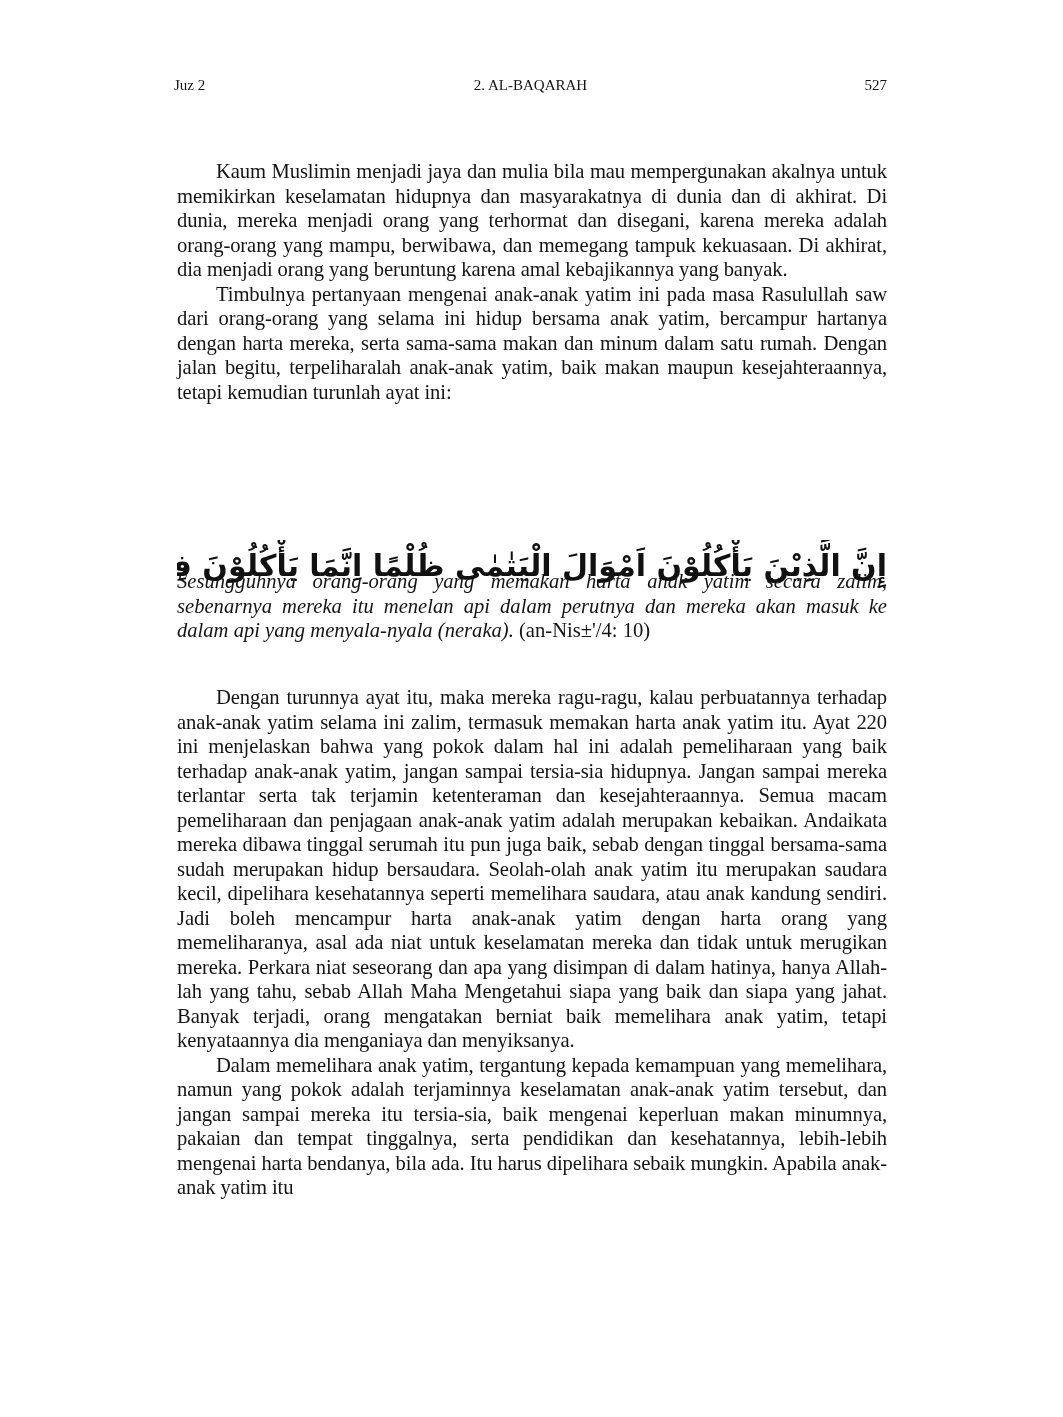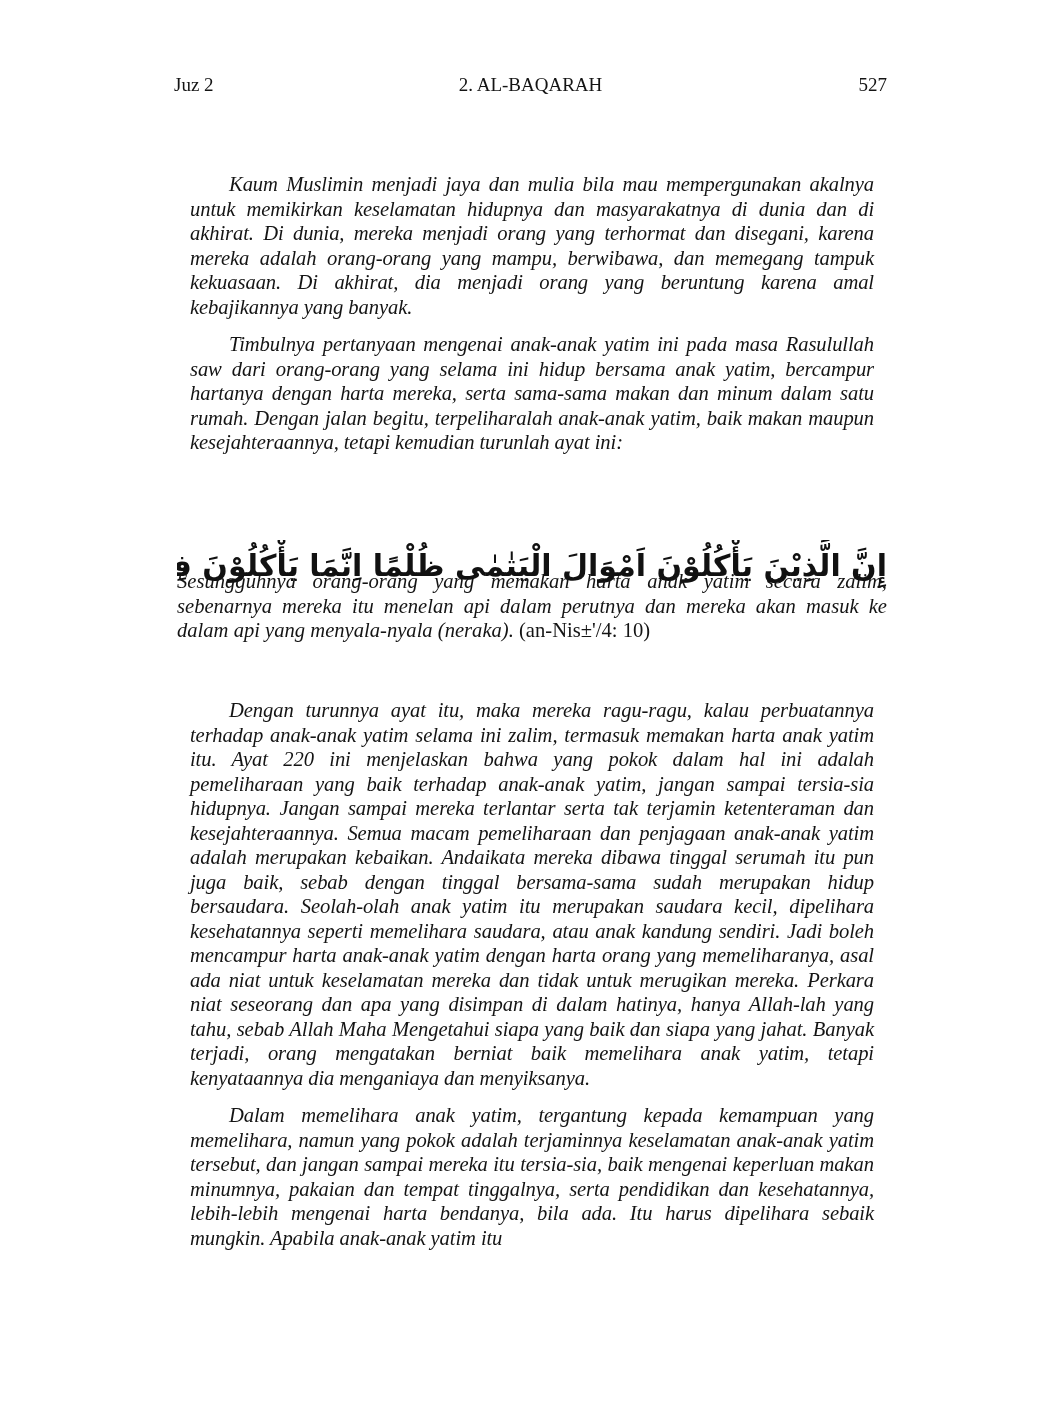--- a/index.html
+++ b/index.html
@@ -14,40 +14,39 @@
       overflow: hidden;
       font-family: "Liberation Serif", serif;
       color: #141414;
     }
     .running-header {
       position: absolute;
       left: 174px;
       top: 70px;
       width: 713px;
       height: 30px;
-      font-size: 19px;
+      font-size: 15px;
       line-height: 30px;
     }
     .running-header .left { position: absolute; left: 0; top: 0; }
     .running-header .center { position: absolute; left: 0; width: 100%; text-align: center; top: 0; }
     .running-header .right { position: absolute; right: 0; top: 0; }
 
     .text-block {
       position: absolute;
       left: 177px;
       width: 710px;
       font-size: 20.6px;
       line-height: 24.5px;
       text-align: justify;
       letter-spacing: -0.1px;
     }
     .text-block p {
-      margin: 13px;
+      margin: 0;
       text-indent: 39px;
-      font-style: italic;
     }
     .block-1 { top: 159px; }
     .block-2 { top: 685px; }
 
     .arabic-verse {
       position: absolute;
       left: 177px;
       width: 710px;
       top: 540px;
       height: 52px;

